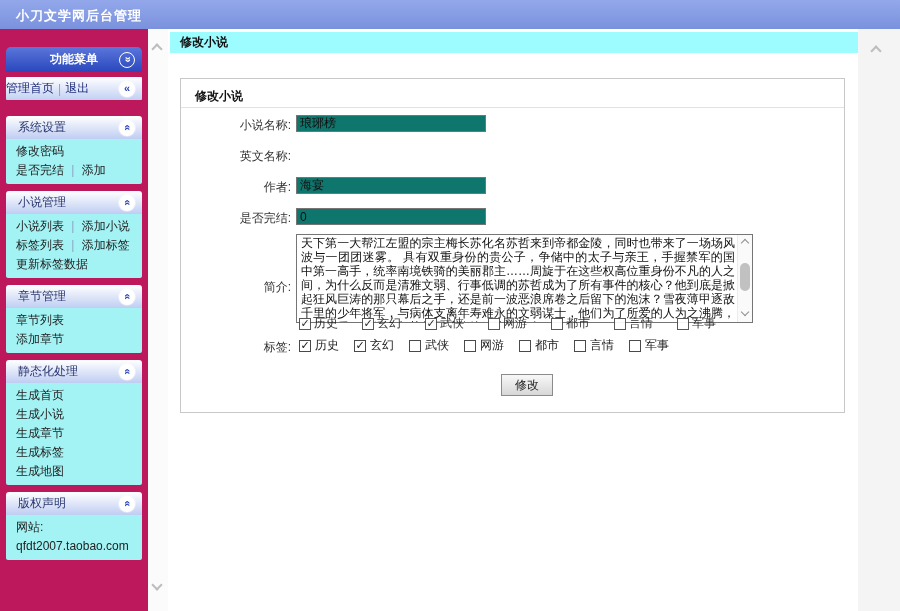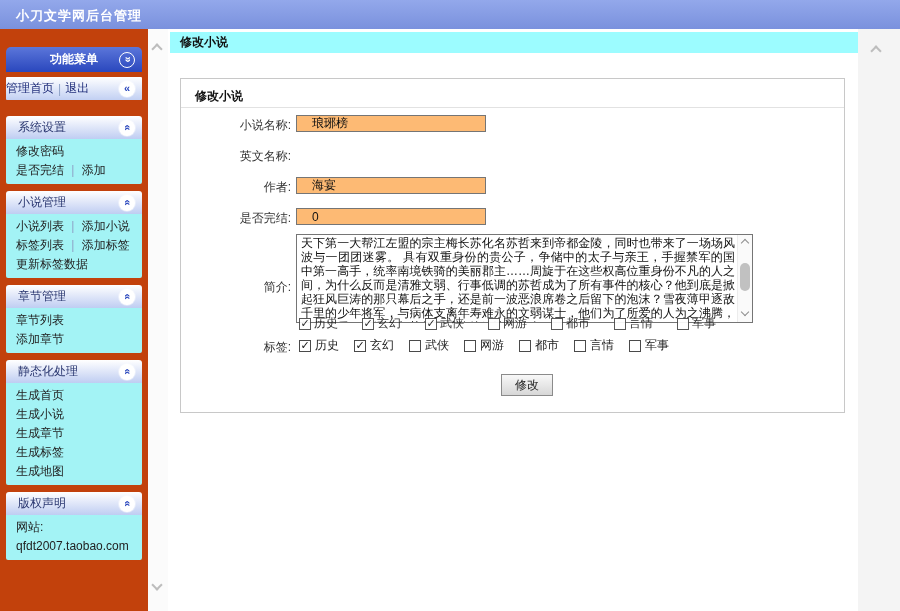--- a/index.html
+++ b/index.html
@@ -9,21 +9,21 @@
     font-family:"Liberation Sans","DejaVu Sans",sans-serif; font-size:12px; color:#222;
     background:#fff;
   }
   
   .top-header{ position:absolute; left:0; top:0; width:900px; height:29px;
     background:linear-gradient(#93a8eb,#7a91dd); }
   .top-title{ padding:7px 0 0 16px; color:#fff; font-size:13px; font-weight:bold; letter-spacing:1px; }
 
   
   .sidebar{ position:absolute; left:0; top:29px; width:148px; height:582px;
-    background:#c2410c; padding:18px 6px 0 6px; }
+    background:#be185d; padding:18px 6px 0 6px; }
   .menu-bar{ height:25px; margin-bottom:5px; border-radius:5px 5px 0 0;
     background:linear-gradient(#5b76da,#2a47bd);
     color:#fff; font-weight:bold; display:flex; align-items:center; justify-content:center; position:relative; }
   .home-bar{ height:23px; margin-bottom:16px; border-radius:1px;
     background:linear-gradient(#ffffff,#c2d0f3);
     color:#1f2d7a; display:flex; align-items:center; position:relative; }
   .side-section{ margin-bottom:7px; }
   .side-header{ height:23px; border-radius:3px 3px 0 0;
     background:linear-gradient(#ffffff,#bfcdf2);
     color:#29366f; display:flex; align-items:center; padding-left:12px; position:relative; }
@@ -56,21 +56,21 @@
   .main{ position:absolute; left:168px; top:29px; width:690px; height:582px; background:#fff; }
   .title-strip{ position:absolute; left:2px; top:3px; width:688px; height:21px; background:#9cfcff;
     display:flex; align-items:center; padding-left:10px; font-weight:bold; color:#111; }
   .panel{ position:absolute; left:12px; top:49px; width:665px; height:335px;
     border:1px solid #c8c8c8; background:#fff; }
   .panel-title{ position:absolute; left:14px; top:9px; font-weight:bold; color:#111; }
   .panel-divider{ position:absolute; left:0; top:28px; width:100%; border-top:1px solid #e2e2e2; }
 
   .f-label{ position:absolute; left:0; width:110px; text-align:right; color:#333; }
   .f-input{ position:absolute; left:115px; width:190px; height:17px;
-    border:1px solid #757575; background:#fdba74; font-size:12px; padding:0 15px; color:#111;
+    border:1px solid #757575; background:#0f766e; font-size:12px; padding:0 3px; color:#111;
     font-family:"Liberation Sans","DejaVu Sans",sans-serif; }
   .lbl-1{ top:38px; } .in-1{ top:36px; }
   .lbl-2{ top:69px; } .in-2{ top:67px; }
   .lbl-3{ top:100px; } .in-3{ top:98px; }
   .lbl-4{ top:131px; } .in-4{ top:129px; }
   .lbl-intro{ top:200px; }
   .lbl-tags{ top:260px; }
 
   .textarea-box{ position:absolute; left:115px; top:155px; width:457px; height:89px;
     border:1px solid #757575; background:#fff; overflow:hidden; }

